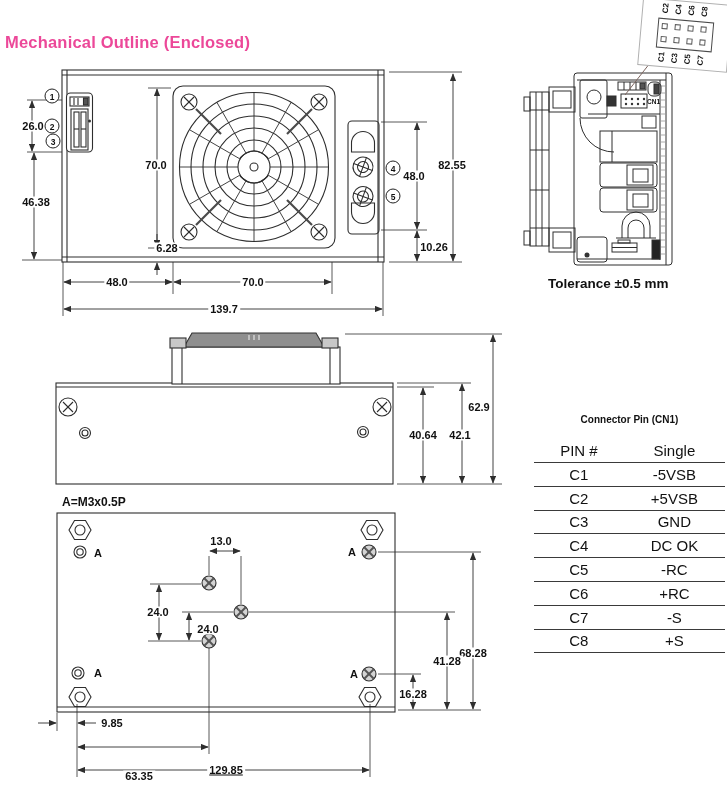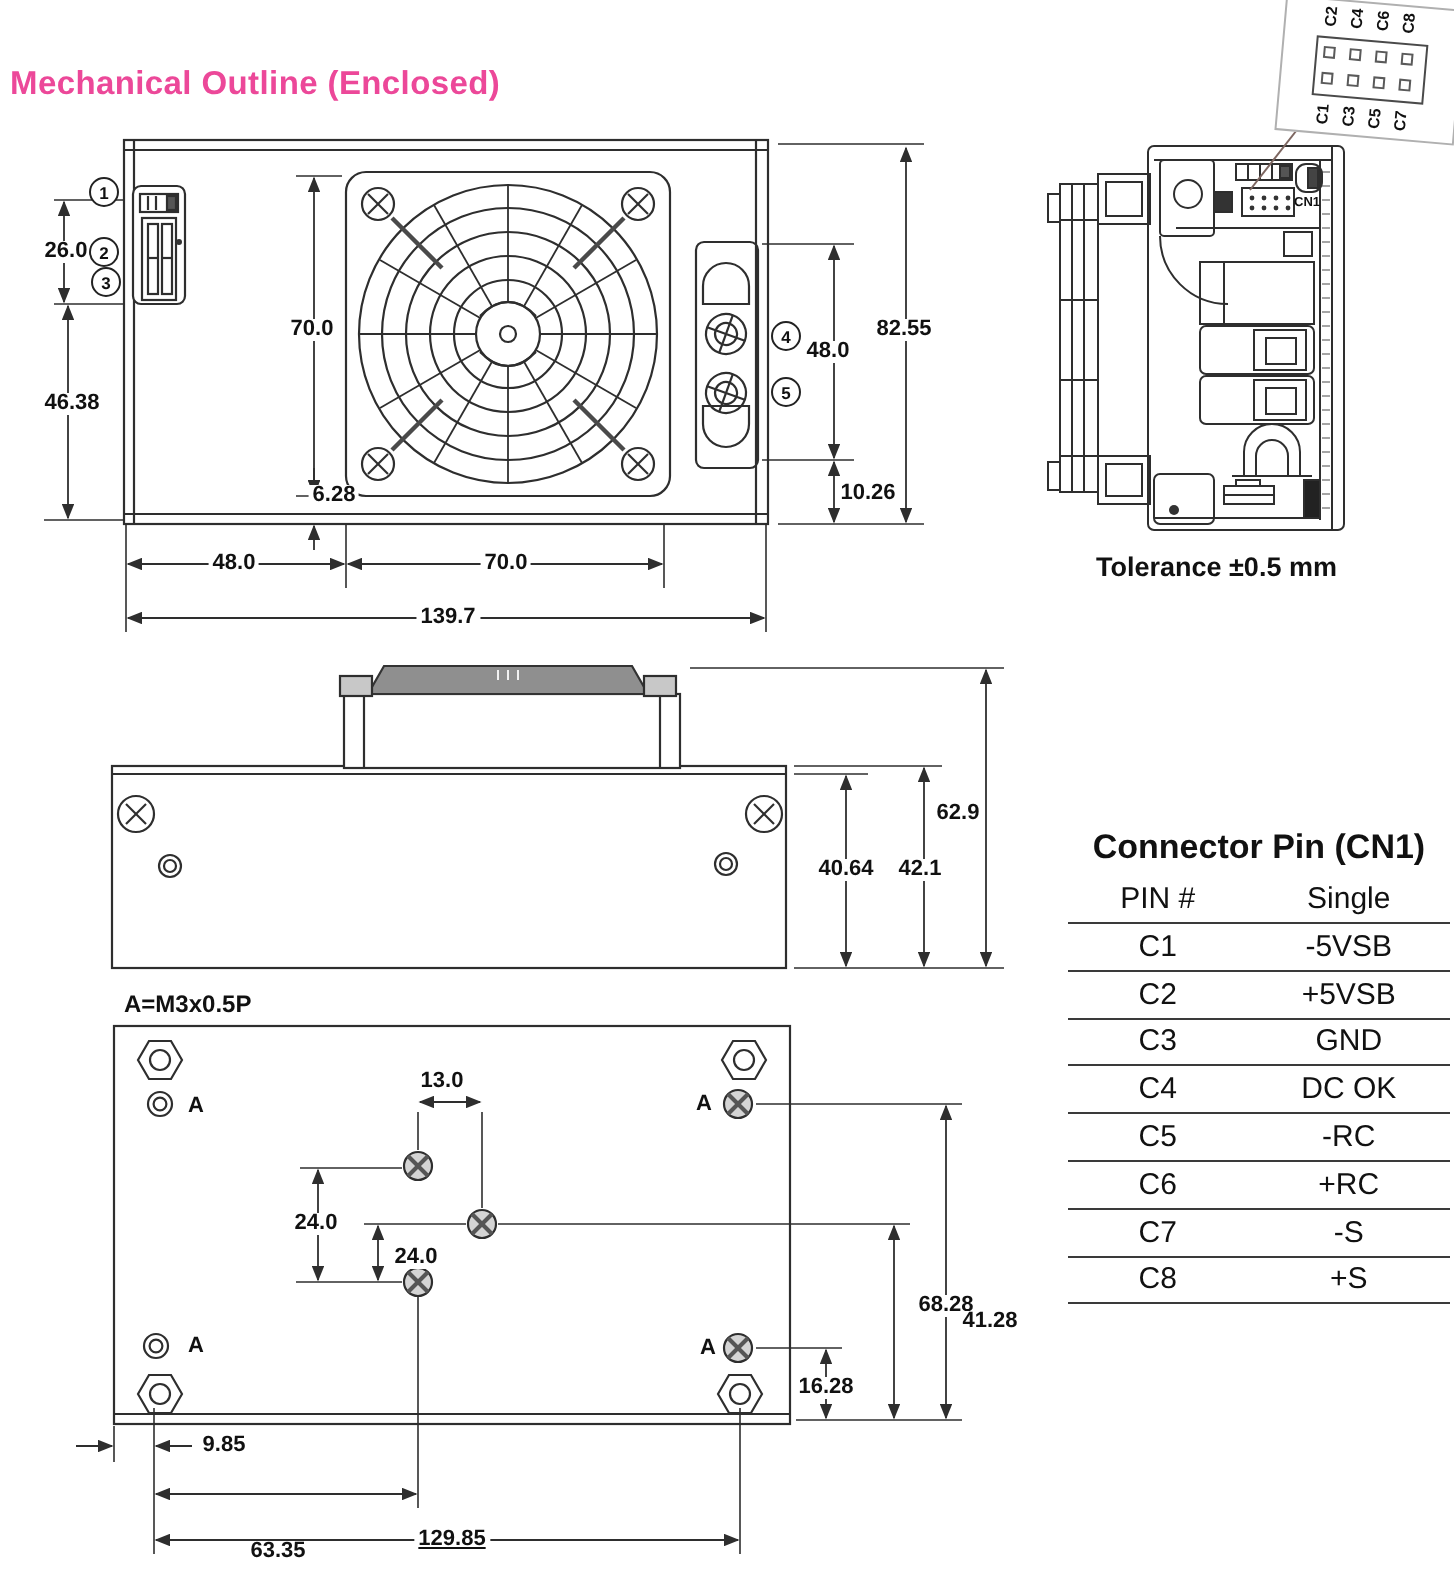--- a/index.html
+++ b/index.html
@@ -19,21 +19,21 @@
   .hole-label{position:absolute;transform:translate(-50%,-50%);font-size:11px;font-weight:bold;}
   
   #detail-box{position:absolute;left:640px;top:1px;width:88px;height:66px;border:1px solid #b0b0b0;
        background:#fff;transform:rotate(5deg);}
   #detail-conn{position:absolute;left:16px;top:18px;width:54px;height:28px;border:1.5px solid #4a4a4a;}
   .pin-sq{position:absolute;width:6px;height:6px;border:1px solid #5a5a5a;box-sizing:border-box;}
   .vpin{position:absolute;width:16px;height:12px;transform:rotate(-90deg);font-size:8px;
        font-weight:bold;text-align:center;line-height:12px;}
   
   #pin-table{position:absolute;left:534px;top:414px;width:191px;}
-  #pin-table .tbl-title{font-size:17px;font-weight:bold;text-align:center;margin:0 0 3px 0;}
+  #pin-table .tbl-title{font-size:10px;font-weight:bold;text-align:center;margin:0 0 13px 0;}
   #pin-table table{width:100%;border-collapse:collapse;font-size:15px;}
   #pin-table th{font-weight:normal;height:24px;text-align:center;padding:0;}
   #pin-table td{height:22.8px;text-align:center;padding:0;border-top:1px solid #3a3a3a;}
   #pin-table tr:last-child td{border-bottom:1px solid #3a3a3a;}
 </style>
 </head>
 <body>
 
 <svg id="drawing" width="727" height="788" viewBox="0 0 727 788">
   <defs>
@@ -422,21 +422,21 @@
     <span class="dim" style="left: 414px; top: 176px;">48.0</span>
     <span class="dim" style="left: 452px; top: 165px;">82.55</span>
     <span class="dim" style="left: 434px; top: 247px;">10.26</span>
     <span class="dim" style="left: 423px; top: 435px;">40.64</span>
     <span class="dim" style="left: 460px; top: 435px;">42.1</span>
     <span class="dim" style="left: 479px; top: 407px;">62.9</span>
     <span class="dim" style="left: 221px; top: 541px;">13.0</span>
     <span class="dim" style="left: 158px; top: 612px;">24.0</span>
     <span class="dim" style="left: 208px; top: 629px;">24.0</span>
     <span class="dim" style="left: 473px; top: 633px; margin-top: 20px;">68.28</span>
-    <span class="dim" style="left: 447px; top: 661px; margin-left: 48px;">41.28</span>
+    <span class="dim" style="left: 447px; top: 661px;">41.28</span>
     <span class="dim" style="left: 413px; top: 694px;">16.28</span>
     <span class="dim" style="left: 112px; top: 723px;">9.85</span>
     <span class="dim" style="left: 139px; top: 776px;">63.35</span>
     <span class="dim" style="left: 226px; top: 770px; text-decoration: underline;">129.85</span>
     <span class="callout" style="left: 52px; top: 96px;">1</span>
     <span class="callout" style="left: 52px; top: 126px;">2</span>
     <span class="callout" style="left: 53px; top: 141px;">3</span>
     <span class="callout" style="left: 393px; top: 168px;">4</span>
     <span class="callout" style="left: 393px; top: 196px;">5</span>
     <span class="hole-label" style="left: 98px; top: 553px;">A</span>

